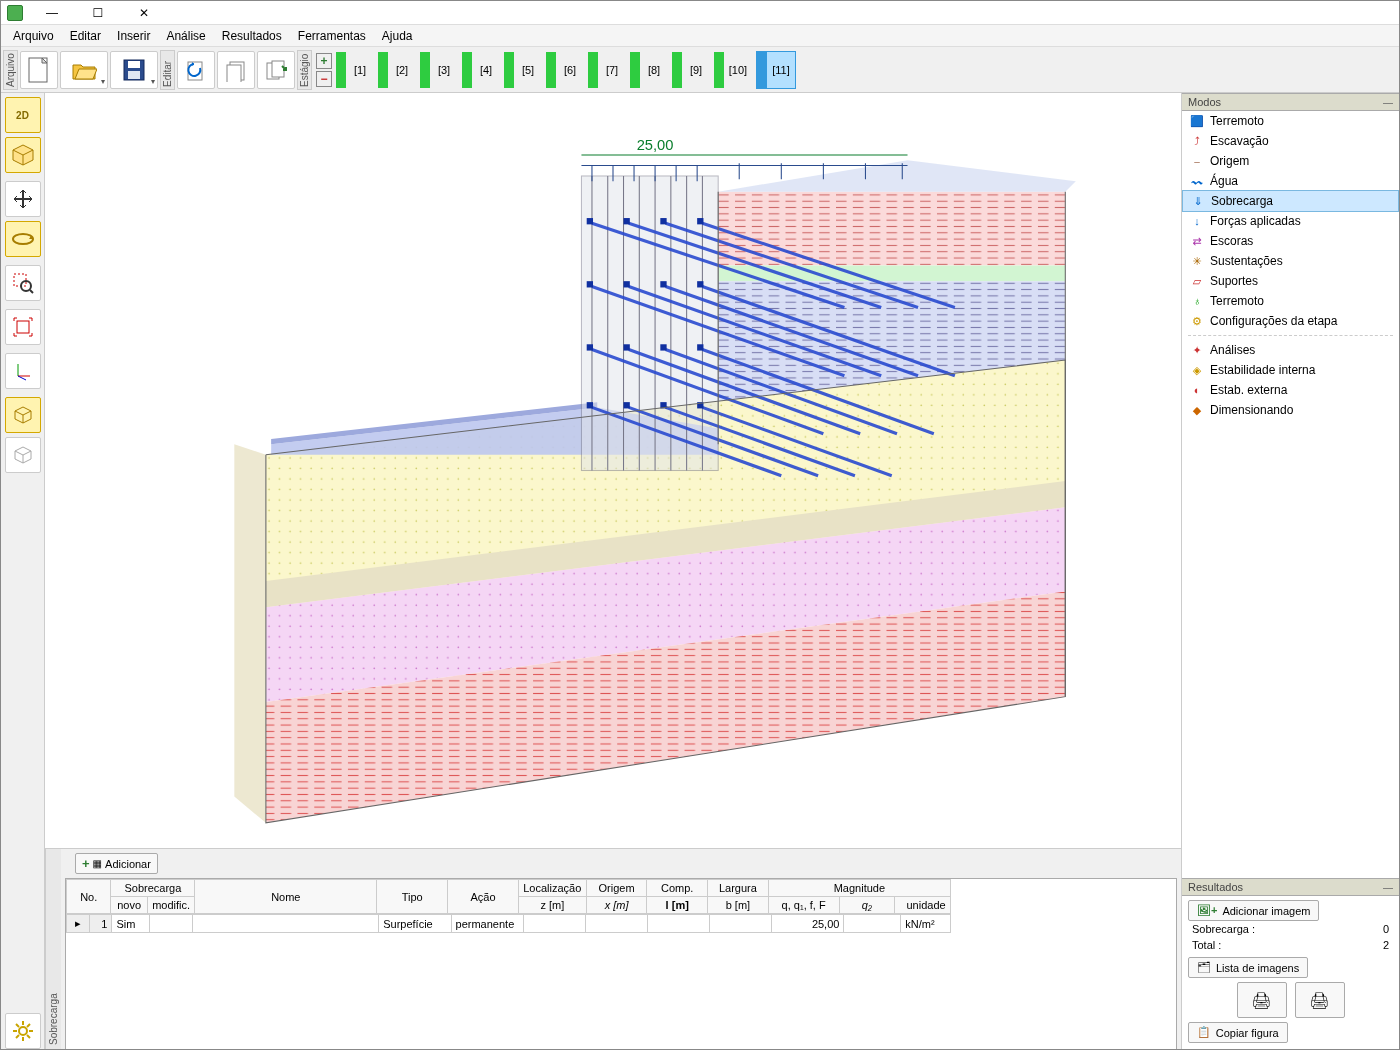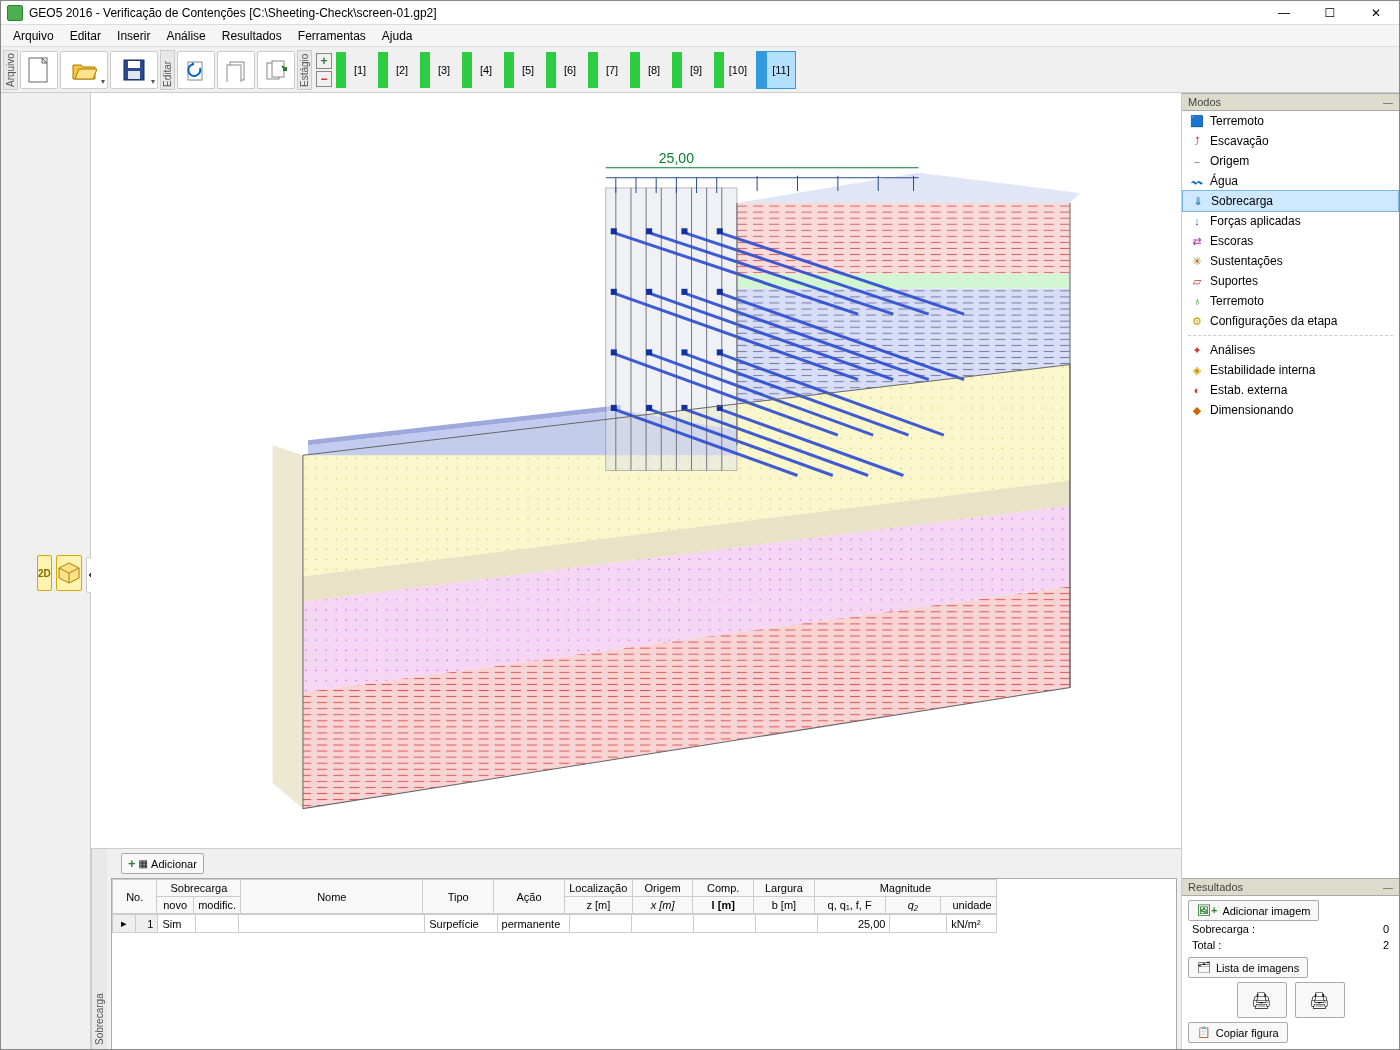--- a/index.html
+++ b/index.html
@@ -27,21 +27,21 @@
   .stage-pm .plus { color: #2e7d32; }
   .stage-pm .minus { color: #c62828; }
   .stage { display: flex; align-items: center; height: 38px; margin-left: 2px; }
   .stage .bar { width: 10px; height: 36px; background: #2ecc40; }
   .stage .lbl { width: 28px; text-align: center; font-size: 11px; }
   .stage.cur { background: #b3e0ff; border: 1px solid #3399dd; }
   .stage.cur .bar { background: #3399dd; }
 
   
   .body { flex: 1; display: flex; overflow: hidden; }
-  .lefttools { width: 54px; background: #f0f0f0; border-right: 1px solid #ccc; display: flex; flex-direction: row; align-items: center; padding-top: 4px; gap: 4px; margin-left: 36px; }
+  .lefttools { width: 44px; background: #f0f0f0; border-right: 1px solid #ccc; display: flex; flex-direction: column; align-items: center; padding-top: 4px; gap: 4px; }
   .ltbtn { width: 36px; height: 36px; border: 1px solid #ccc; background: #fff; display: flex; align-items: center; justify-content: center; font-size: 10px; font-weight: bold; border-radius: 2px; }
   .ltbtn.sel { background: #fff3b0; border-color: #d4a800; }
   .ltbtn.pad { margin-top: 4px; }
   .lefttools .spacer { flex: 1; }
 
   .center { flex: 1; display: flex; flex-direction: column; overflow: hidden; }
   .viewport { flex: 1; background: #fff; position: relative; overflow: hidden; border-bottom: 1px solid #ccc; }
   .viewport svg { width: 100%; height: 100%; }
 
   
@@ -73,21 +73,20 @@
   .rbtns2 { display: flex; gap: 8px; justify-content: center; margin-top: 4px; }
   .rbtns2 .pbtn { width: 50px; height: 36px; border: 1px solid #aaa; background: #f8f8f8; display: flex; align-items: center; justify-content: center; font-size: 16px; border-radius: 2px; }
 </style>
 </head>
 <body>
 
 <div class="window">
 
   <div class="titlebar">
     <div class="app-icon"></div>
-    <div class="title">GEO5 2016 - Verificação de Contenções [C:\Sheeting-Check\screen-01.gp2]</div>
     <div class="winbtn">—</div>
     <div class="winbtn">☐</div>
     <div class="winbtn close">✕</div>
   </div>
 
   <div class="menubar">
     <span>Arquivo</span>
     <span>Editar</span>
     <span>Inserir</span>
     <span>Análise</span>

